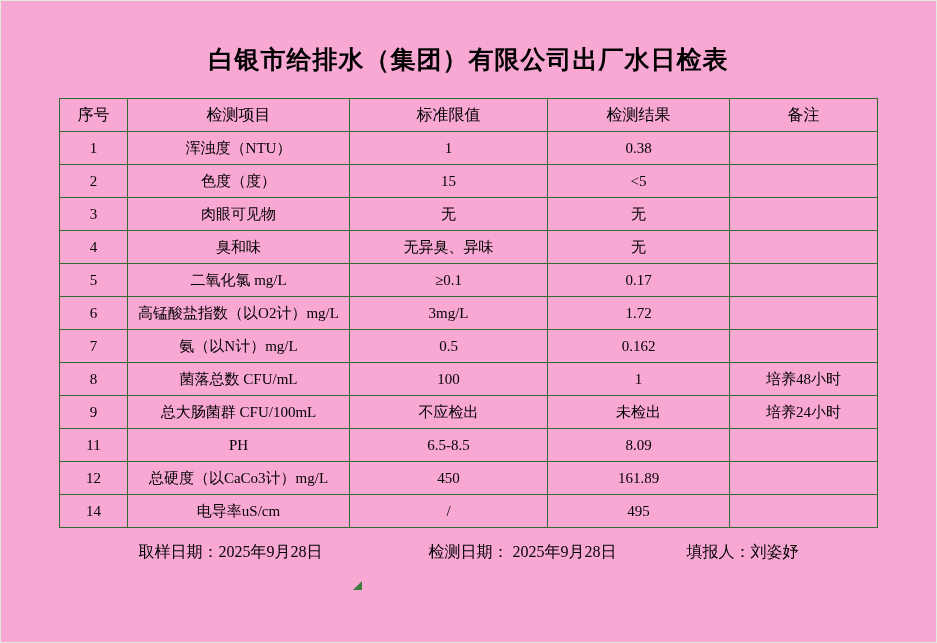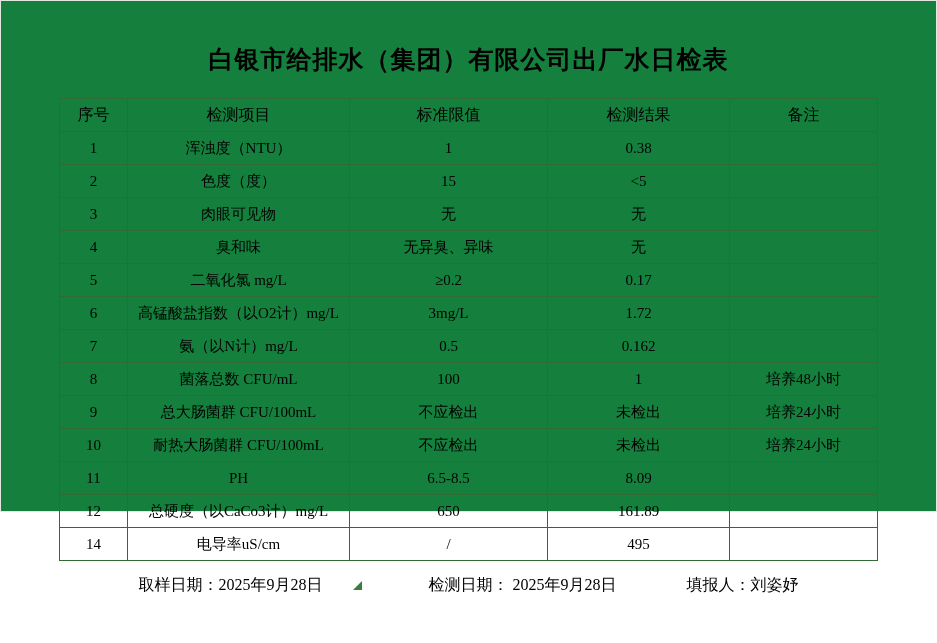--- a/index.html
+++ b/index.html
@@ -12,24 +12,24 @@
     height: 643px;
     font-family: "Liberation Serif", "DejaVu Serif", serif;
     color: #000000;
     position: relative;
     overflow: hidden;
   }
   .page {
     position: absolute;
     left: 0; top: 0;
     width: 937px;
-    height: 512px;
+    height: 643px;
     box-sizing: border-box;
     border: 1px solid #e3e8e1;
-    background: #15803d;
+    background: #f9a8d4;
   }
   .doc-title {
     text-align: center;
     font-size: 25px;
     font-weight: bold;
     letter-spacing: 1px;
     margin-top: 42px;
     font-family: "Liberation Serif", "DejaVu Serif", serif;
   }
   table.report {
@@ -129,21 +129,21 @@
       <tr>
         <td>4</td>
         <td>臭和味</td>
         <td>无异臭、异味</td>
         <td>无</td>
         <td></td>
       </tr>
       <tr>
         <td>5</td>
         <td class="small">二氧化氯 mg/L</td>
-        <td>≥0.2</td>
+        <td>≥0.1</td>
         <td>0.17</td>
         <td></td>
       </tr>
       <tr>
         <td>6</td>
         <td class="small">高锰酸盐指数（以O2计）mg/L</td>
         <td>3mg/L</td>
         <td>1.72</td>
         <td></td>
       </tr>
@@ -162,37 +162,30 @@
         <td>培养48小时</td>
       </tr>
       <tr>
         <td>9</td>
         <td class="small">总大肠菌群 CFU/100mL</td>
         <td>不应检出</td>
         <td>未检出</td>
         <td>培养24小时</td>
       </tr>
       <tr>
-        <td>10</td>
-        <td class="small">耐热大肠菌群 CFU/100mL</td>
-        <td>不应检出</td>
-        <td>未检出</td>
-        <td>培养24小时</td>
-      </tr>
-      <tr>
         <td>11</td>
         <td>PH</td>
         <td>6.5-8.5</td>
         <td>8.09</td>
         <td></td>
       </tr>
       <tr>
         <td>12</td>
         <td class="small">总硬度（以CaCo3计）mg/L</td>
-        <td>650</td>
+        <td>450</td>
         <td>161.89</td>
         <td></td>
       </tr>
       <tr>
         <td>14</td>
         <td>电导率uS/cm</td>
         <td>/</td>
         <td>495</td>
         <td></td>
       </tr>

